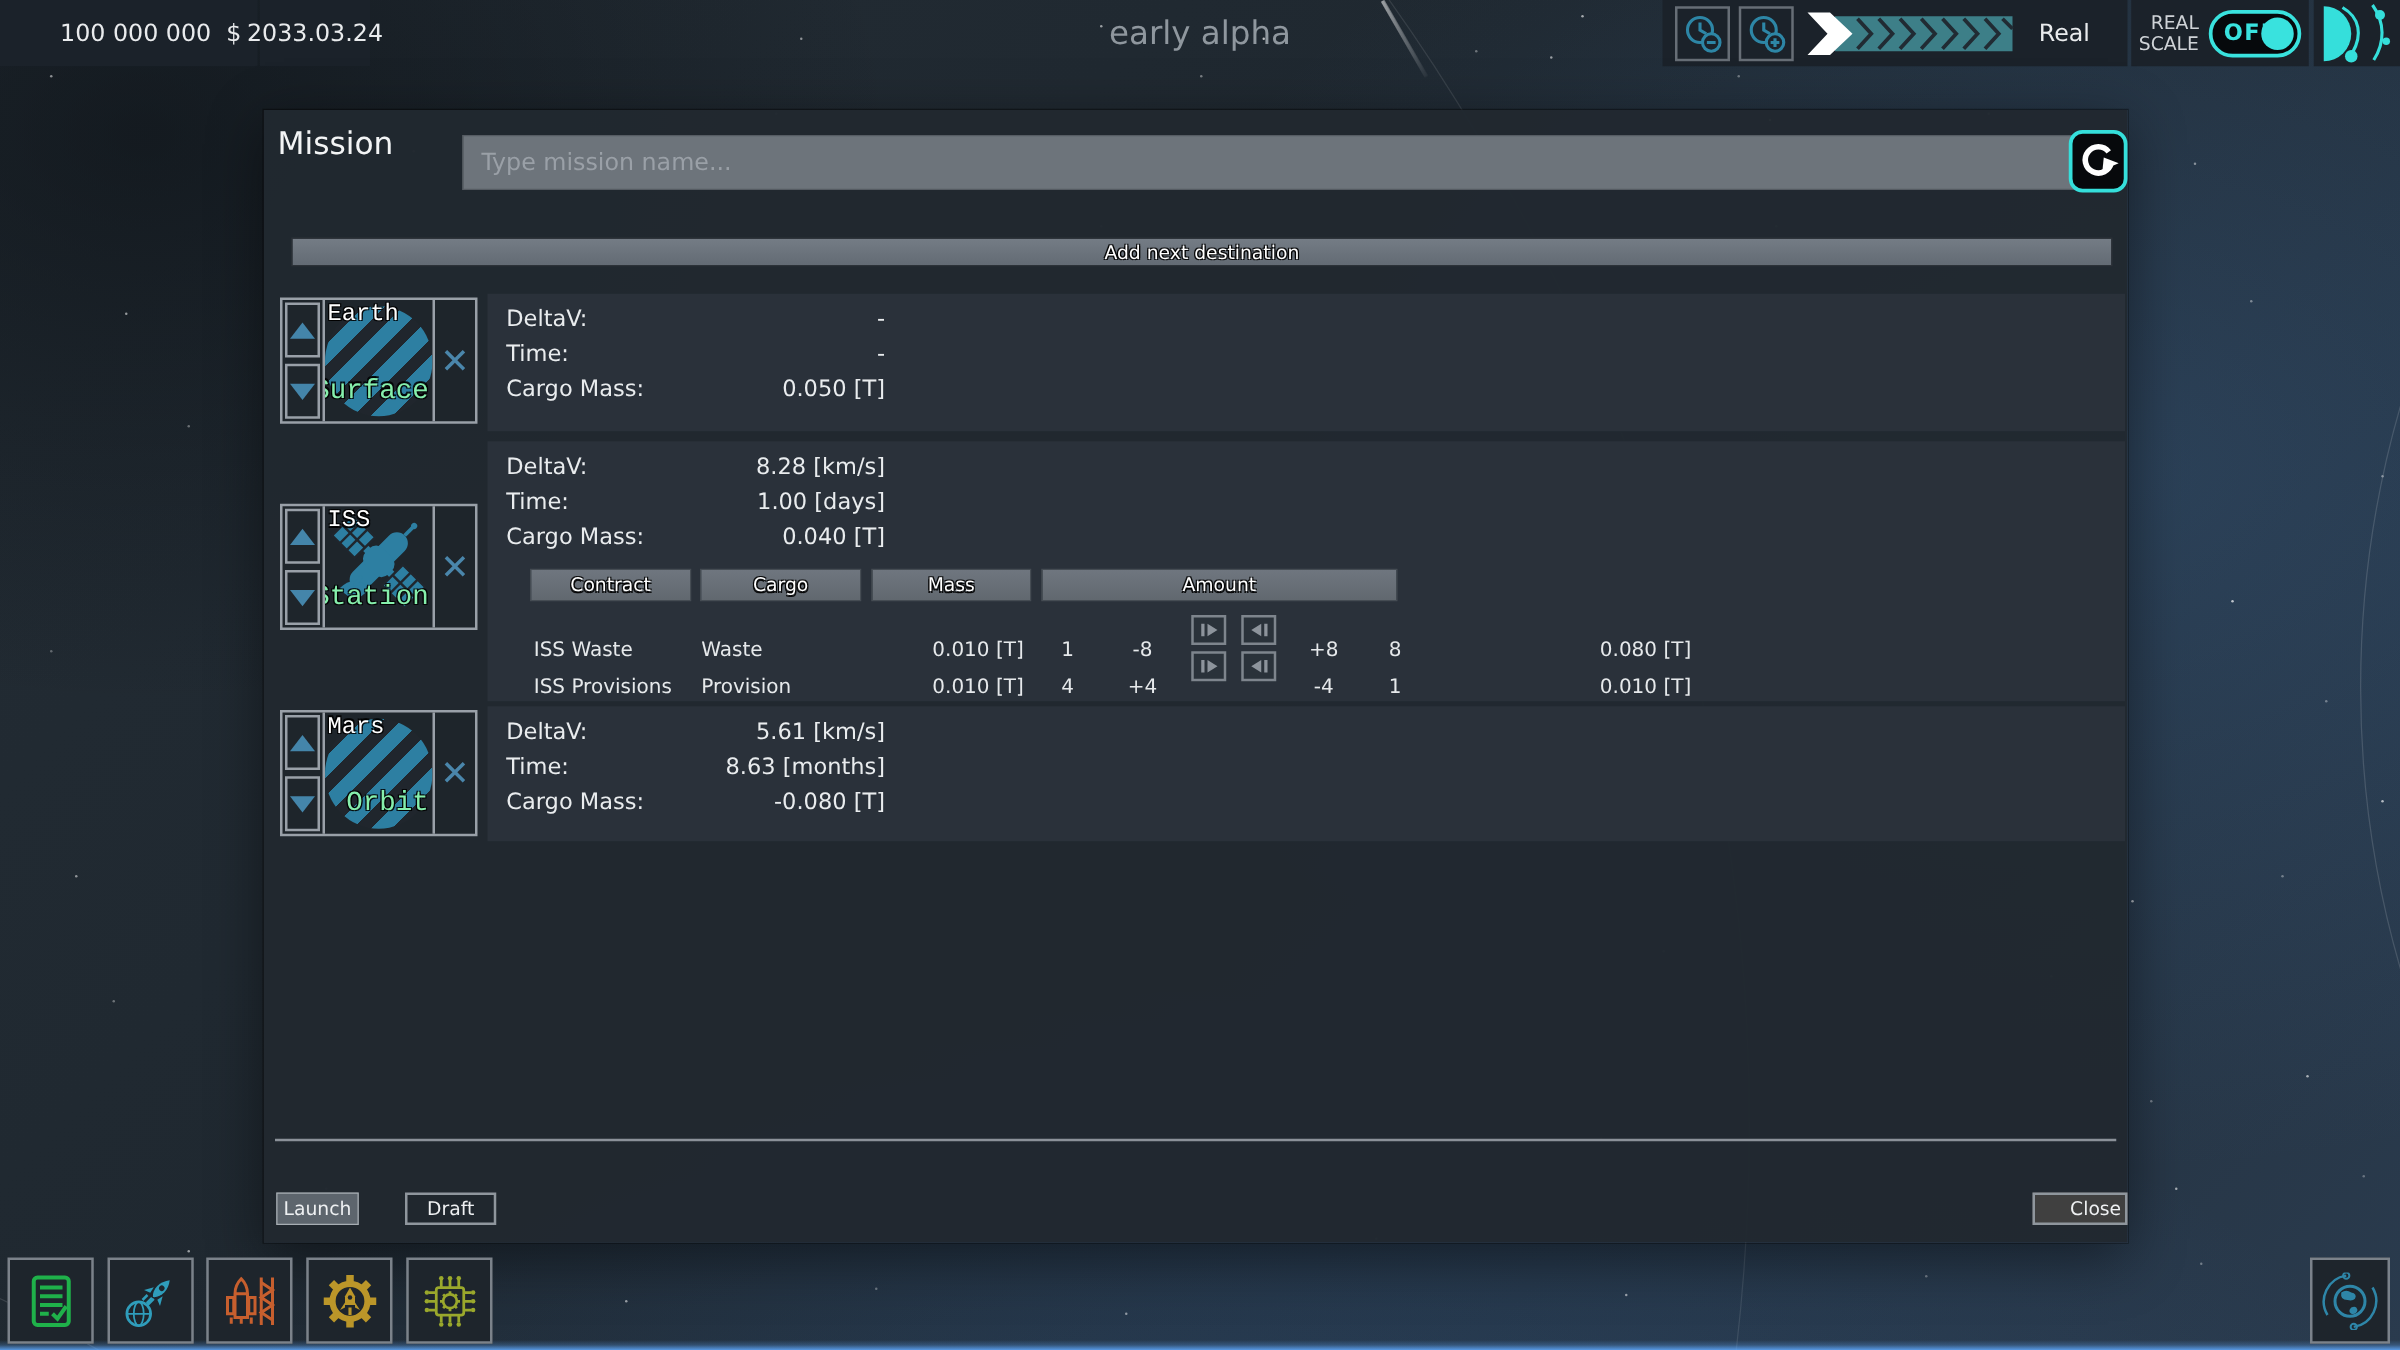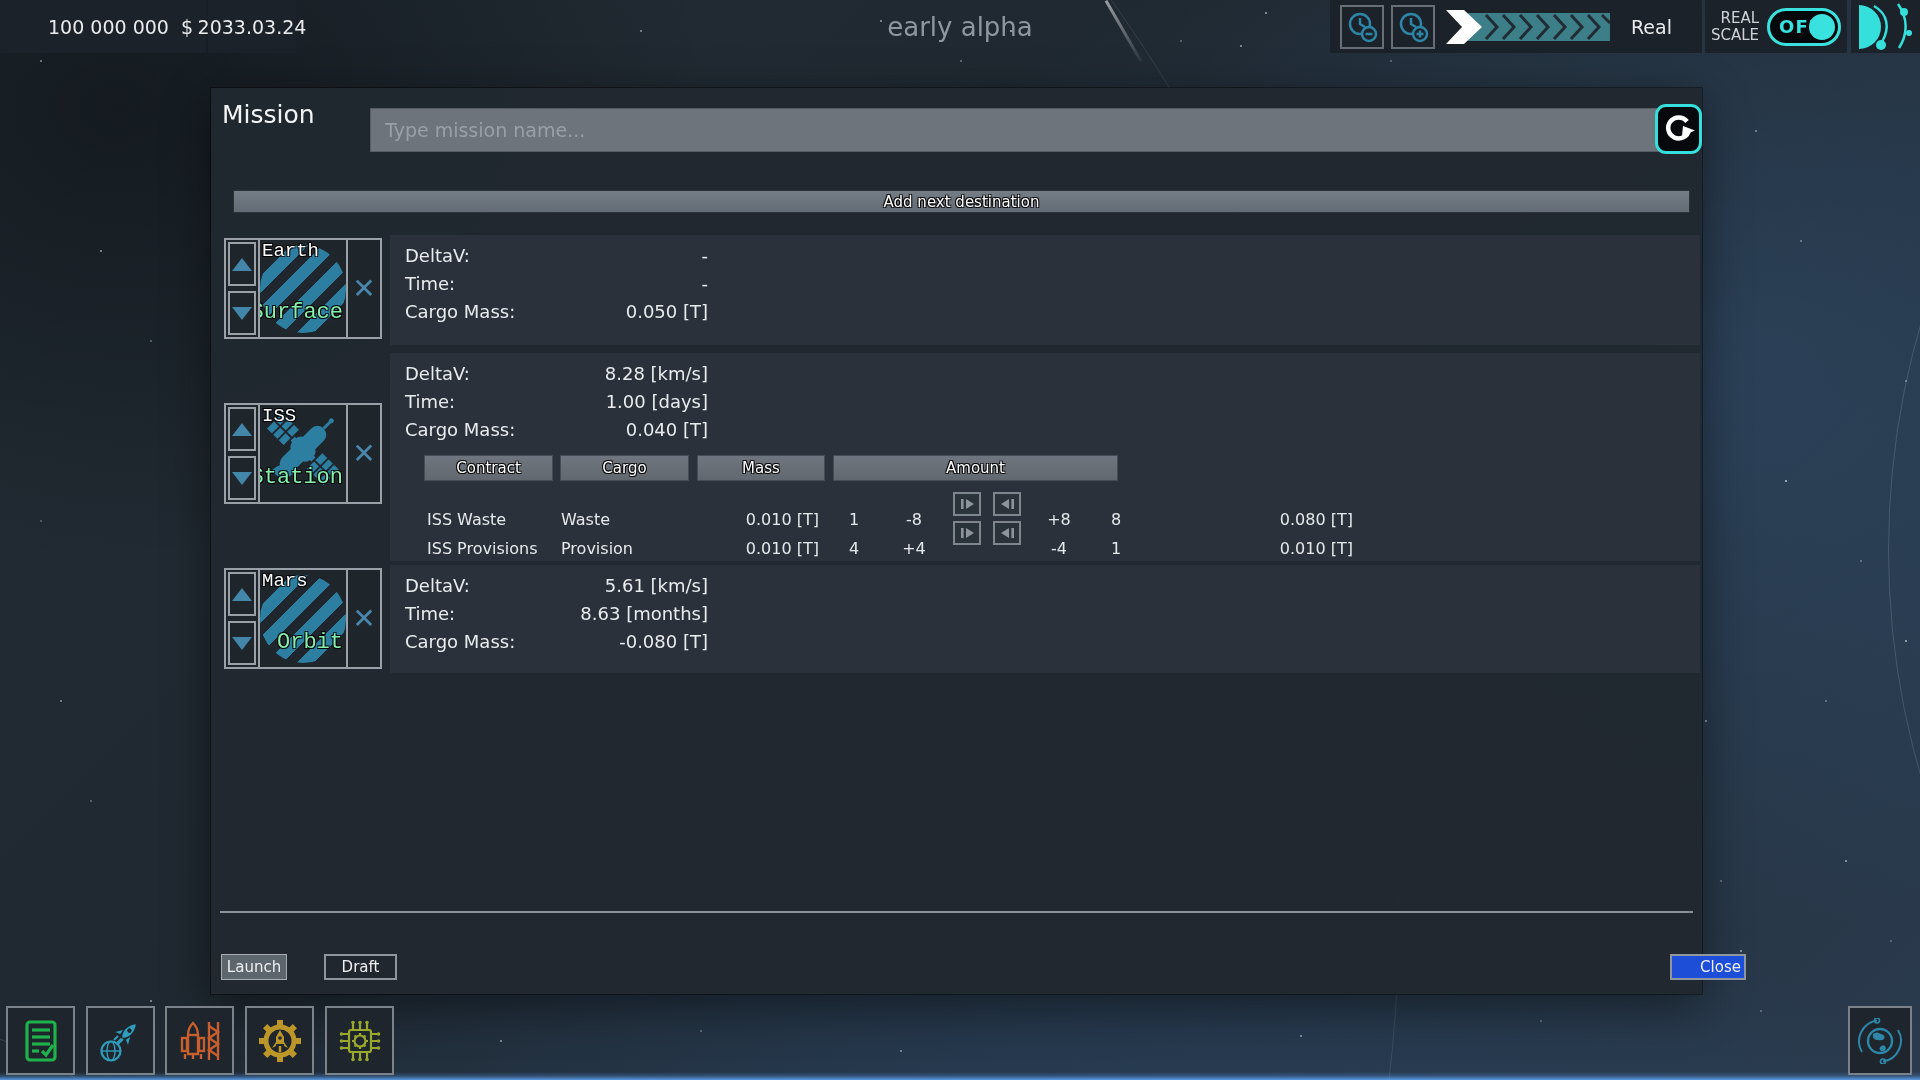--- a/index.html
+++ b/index.html
@@ -119,21 +119,21 @@
   .c-total { left:790px; width:139px; justify-content:flex-end; }
   .step-btn { position:absolute; top:1px; width:28px; height:24px; background:#2a323a; border:2px solid #7e858d;
     display:flex; align-items:center; justify-content:center; cursor:pointer; }
   .sb-r { left:529px; } .sb-l { left:569px; }
 
   .separator { position:absolute; left:9px; right:9px; top:823px; height:2px; background:#8b9199; }
   .panel-btn { position:absolute; top:866px; height:26px; display:flex; align-items:center; justify-content:center;
     font-size:15px; color:#eef0f2; cursor:pointer; }
   .btn-launch { left:10px; width:66px; background:#5d656d; border:1px solid #a7adb3; }
   .btn-draft { left:97px; width:73px; background:#20272e; border:2px solid #8f969d;margin-left:16px; }
-  .btn-close { left:1459px; width:76px; background:#1d4ed8; border:2px solid #8f969d;padding-left:25px; }
+  .btn-close { left:1415px; width:76px; background:#404040; border:2px solid #8f969d;padding-left:25px; }
 
   
   .tool-btn { position:absolute; top:1006px; width:69px; height:69px; background:#1e252c; border:2px solid #7b828a;
     display:flex; align-items:center; justify-content:center; cursor:pointer; }
   .tb1 { left:6px; } .tb2 { left:86px; } .tb3 { left:165px; } .tb4 { left:245px; } .tb5 { left:325px; }
   .tb-right { left:1848px; width:64px; }
 </style>
 </head>
 <body>
 

